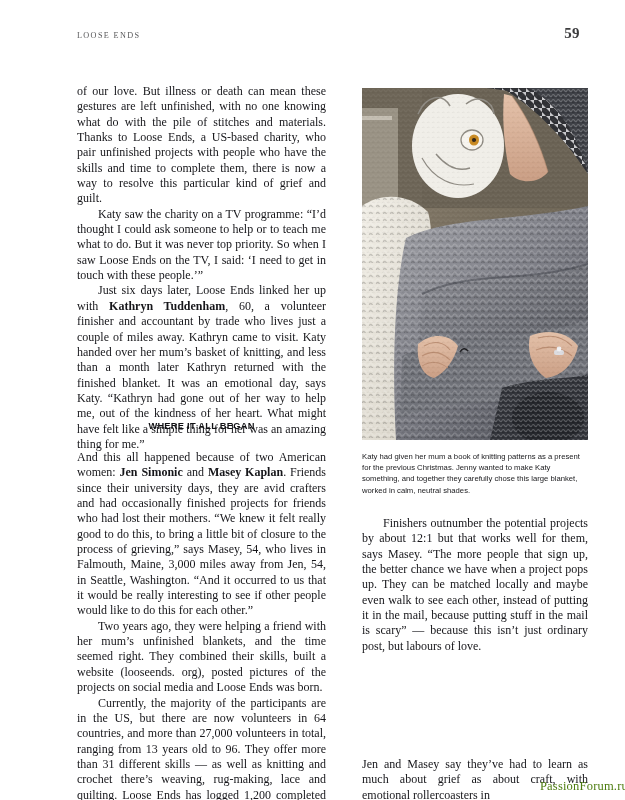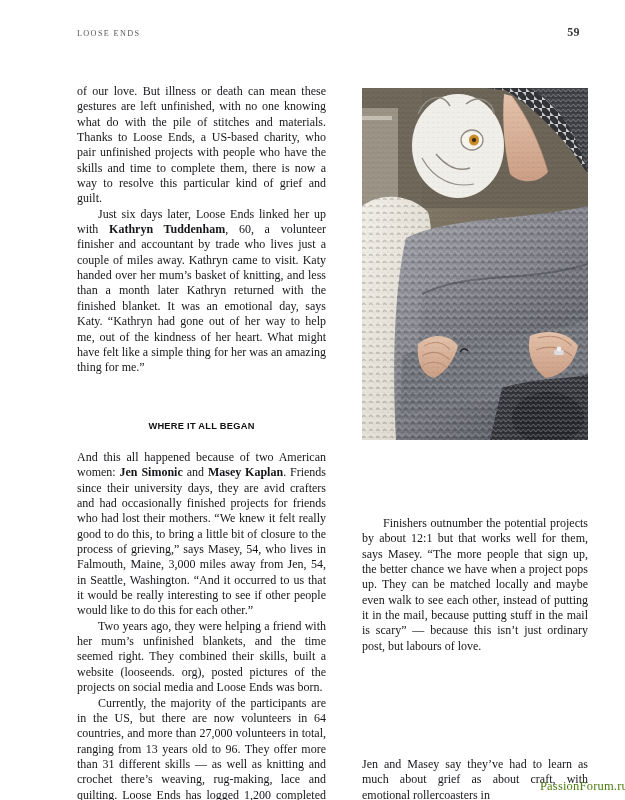--- a/index.html
+++ b/index.html
@@ -36,21 +36,21 @@
   }
   .running-title {
     font-family: "Liberation Serif", serif;
     font-size: 8.2px;
     letter-spacing: 1.35px;
     color: #58585a;
     text-transform: uppercase;
   }
   .folio {
     font-family: "Liberation Serif", serif;
-    font-size: 12px;
+    font-size: 15px;
     font-weight: bold;
     color: #3c3c3e;
     letter-spacing: 0.4px;
   }
 
   
   .col {
     position: absolute;
     font-size: 12px;
     line-height: 15.35px;
@@ -148,20 +148,21 @@
 
 <div class="page">
 
   <div class="running-head">
     <div class="running-title">LOOSE ENDS</div>
     <div class="folio">59</div>
   </div>
 
   <div class="col col-left">
     <p class="flush">of our love. But illness or death can mean these gestures are left unfinished, with no one knowing what do with the pile of stitches and materials. Thanks to Loose Ends, a US-based charity, who pair unfinished projects with people who have the skills and time to complete them, there is now a way to resolve this particular kind of grief and guilt.</p>
+    <p class="indent">Katy saw the charity on a TV programme: “I’d thought I could ask someone to help or to teach me what to do. But it was never top priority. So when I saw Loose Ends on the TV, I said: ‘I need to get in touch with these people.’”</p>
     <p class="indent"><span>Just six days later, Loose Ends linked her up with </span><strong>Kathryn Tuddenham</strong><span>, 60, a volunteer finisher and accountant by trade who lives just a couple of miles away. Kathryn came to visit. Katy handed over her mum’s basket of knitting, and less than a month later Kathryn returned with the finished blanket. It was an emotional day, says Katy. “Kathryn had gone out of her way to help me, out of the kindness of her heart. What might have felt like a simple thing for her was an amazing thing for me.”</span></p>
   </div>
 
   <div class="section-head sh-1">WHERE IT ALL BEGAN</div>
 
   <div class="col col-left" style="top:450px;">
     <p class="flush"><span>And this all happened because of two American women: </span><strong>Jen Simonic</strong><span> and </span><strong>Masey Kaplan</strong><span>. Friends since their university days, they are avid crafters and had occasionally finished projects for friends who had lost their mothers. “We knew it felt really good to do this, to bring a little bit of closure to the process of grieving,” says Masey, 54, who lives in Falmouth, Maine, 3,000 miles away from Jen, 54, in Seattle, Washington. “And it occurred to us that it would be really interesting to see if other people would like to do this for each other.”</span></p>
     <p class="indent">Two years ago, they were helping a friend with her mum’s unfinished blankets, and the time seemed right. They combined their skills, built a website (looseends. org), posted pictures of the projects on social media and Loose Ends was born.</p>
     <p class="indent">Currently, the majority of the participants are in the US, but there are now volunteers in 64 countries, and more than 27,000 volunteers in total, ranging from 13 years old to 96. They offer more than 31 different skills — as well as knitting and crochet there’s weaving, rug-making, lace and quilting. Loose Ends has logged 1,200 completed projects, with about the same number again</p>
   </div>
@@ -262,20 +263,21 @@
       <path d="M174 262 C 188 256, 200 260, 210 268" stroke="#bb8e73" stroke-width="1.1" fill="none"></path>
       <rect x="192" y="262" width="10" height="5" rx="2" fill="#dcdce0"></rect>
       <circle cx="197" cy="261" r="2.4" fill="#f2f2f4"></circle>
 
       <path d="M98 264 q 4 -6 8 -1" stroke="#1d1d20" stroke-width="1.6" fill="none"></path>
 
       <rect x="0" y="0" width="226" height="352" fill="url(#knitfine)" opacity="0.25"></rect>
     </svg>
   </div>
 
+  <div class="caption">Katy had given her mum a book of knitting patterns as a present for the previous Christmas. Jenny wanted to make Katy something, and together they carefully chose this large blanket, worked in calm, neutral shades.</div>
 
   <div class="col col-right-bottom">
     <p class="indent">Finishers outnumber the potential projects by about 12:1 but that works well for them, says Masey. “The more people that sign up, the better chance we have when a project pops up. They can be matched locally and maybe even walk to see each other, instead of putting it in the mail, because putting stuff in the mail is scary” — because this isn’t just ordinary post, but labours of love.</p>
   </div>
 
 
   <div class="col" style="left:346px; top:757px; width:226px;">
     <p class="flush">Jen and Masey say they’ve had to learn as much about grief as about craft, with emotional rollercoasters in</p>
   </div>
 

